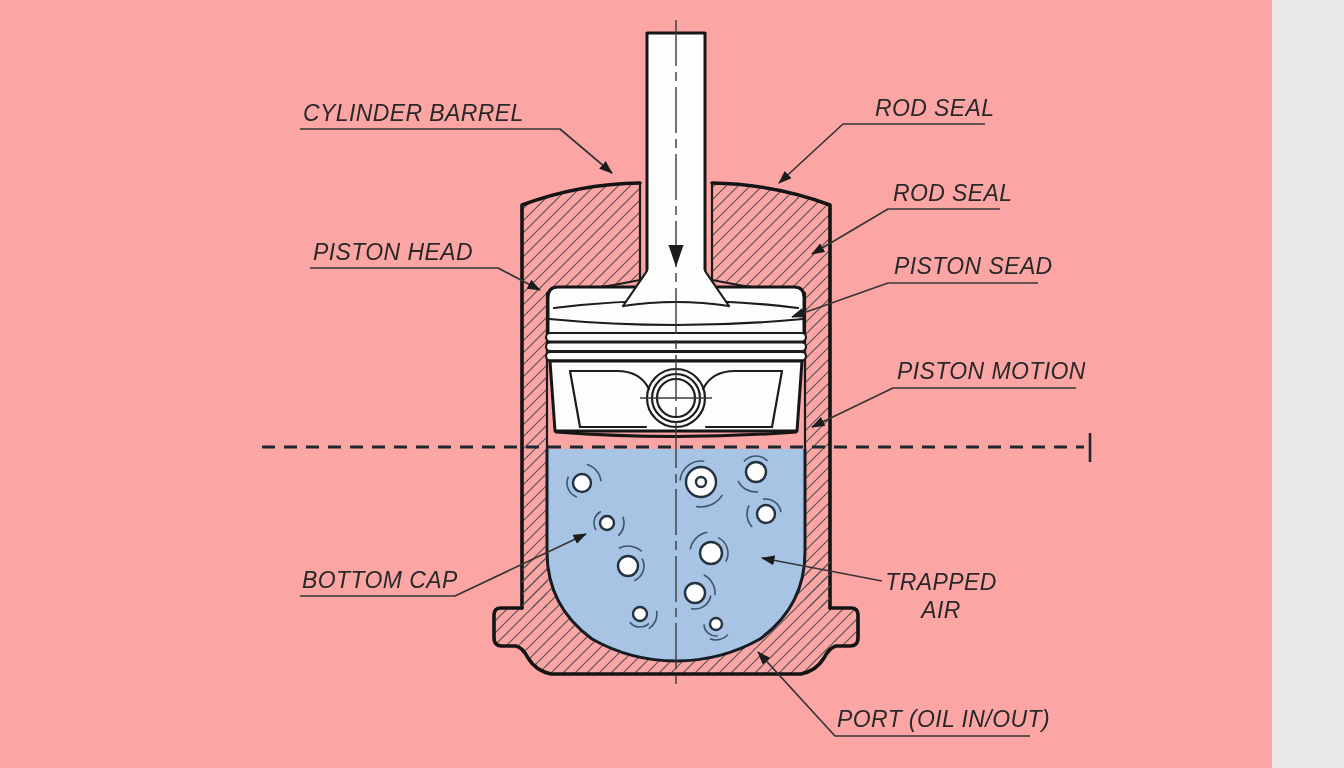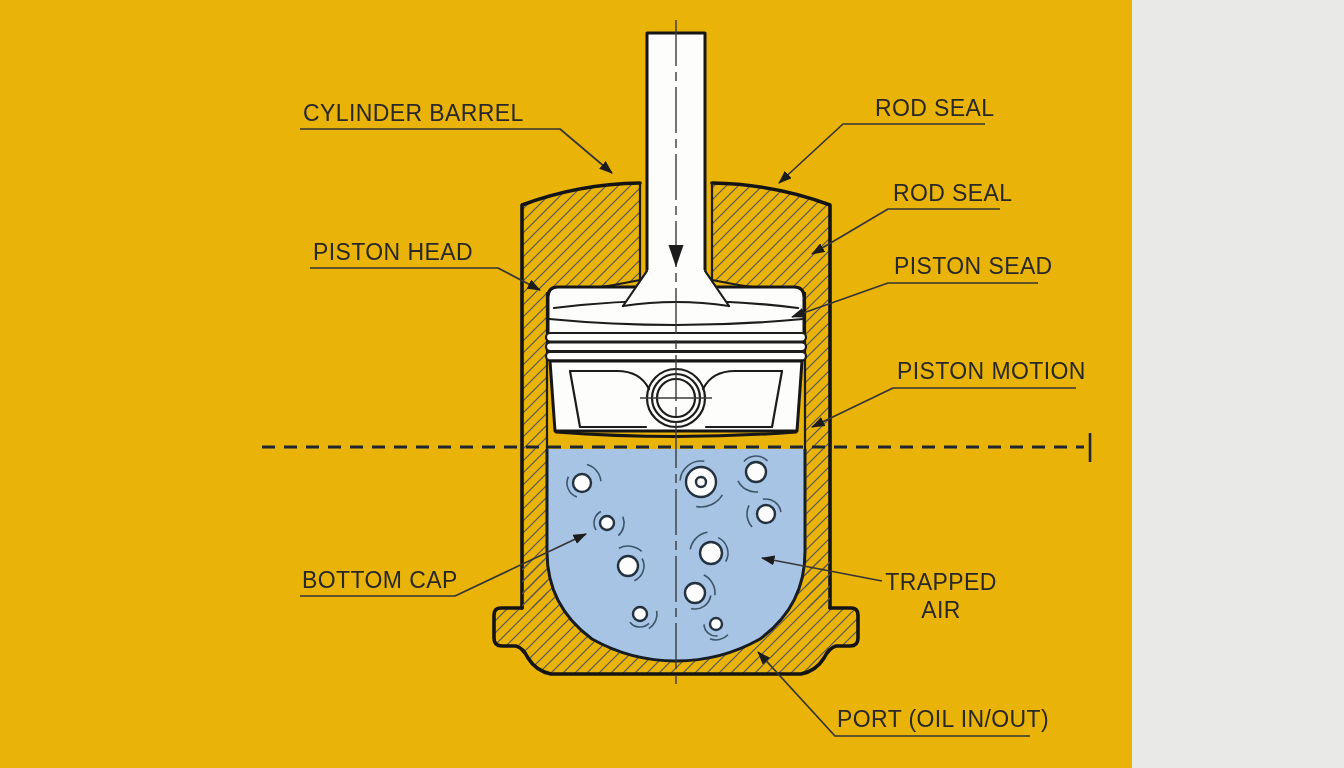--- a/index.html
+++ b/index.html
@@ -1,21 +1,22 @@
 <!DOCTYPE html>
 <html><head>
 <meta charset="utf-8">
 <style>
   html,body{margin:0;padding:0;background:#e9e9e8;}
   .stage{
     position:relative;
-    width:1132px;height:768px;
-    background:#eab308;
+    width:1272px;height:768px;
+    background:#fca5a5;
     overflow:hidden;
     font-family:"Liberation Sans", sans-serif;
+    font-style:italic;
   }
   svg{display:block;}
   .outline{fill:none;stroke:#161616;stroke-width:3;stroke-linecap:round;stroke-linejoin:round;}
   .outline-heavy{fill:none;stroke:#141414;stroke-width:3.6;stroke-linecap:round;stroke-linejoin:round;}
   .detail{fill:none;stroke:#1c1c1c;stroke-width:2.2;stroke-linecap:round;stroke-linejoin:round;}
   .thin{fill:none;stroke:#3a3a3a;stroke-width:1.3;}
   .white-fill{fill:#fdfdfc;}
   .leader{fill:none;stroke:#353535;stroke-width:1.7;stroke-linejoin:round;}
   .label-text{fill:#282828;font-size:23px;letter-spacing:0.4px;}
   .bubble{fill:#fdfdfd;stroke:#243240;stroke-width:2.4;}

